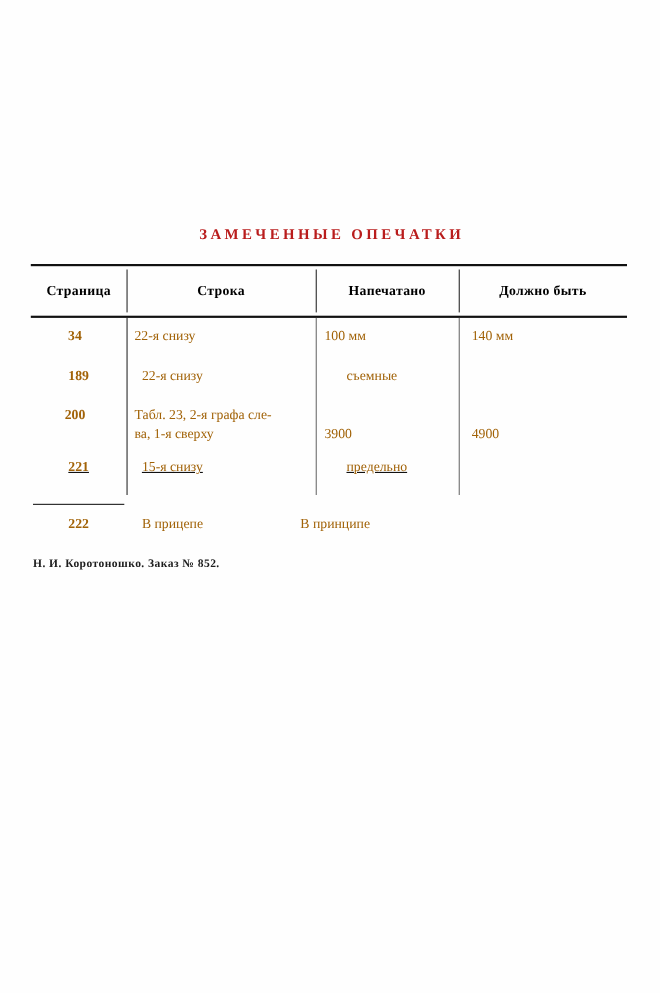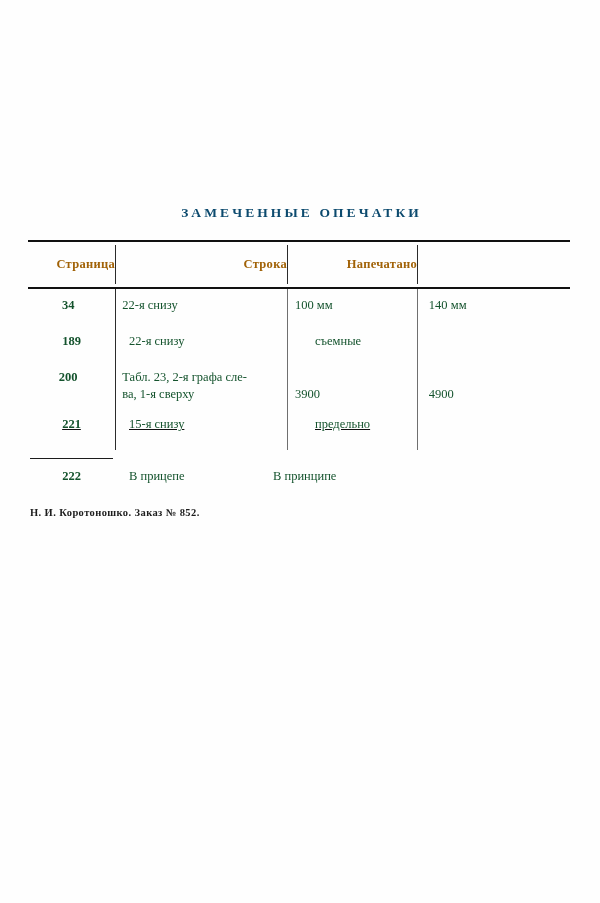--- a/index.html
+++ b/index.html
@@ -22,21 +22,21 @@
   .errata-title {
     position: absolute;
     left: 0;
     top: 205px;
     width: 600px;
     text-align: center;
     font-size: 13.5px;
     font-weight: bold;
     letter-spacing: 3.1px;
     text-indent: 3.1px;
-    color: #0c4a6e;
+    color: #b91c1c;
   }
 
   
   .errata-table {
     position: absolute;
     left: 28px;
     top: 240px;
     width: 542px;
   }
 
@@ -69,41 +69,41 @@
 
   
   .hrow {
     display: flex;
     align-items: center;
     height: 45px;
   }
   .hcell {
     font-size: 12.5px;
     font-weight: bold;
-    text-align: right;
+    text-align: center;
     letter-spacing: 0.3px;
-    color: #a16207;
+    color: #000000;
   }
 
   
   .c1 { width: 87px; }
   .c2 { width: 172px; }
   .c3 { width: 130px; }
   .c4 { width: 153px; }
 
   
   .brow {
     display: flex;
     align-items: flex-start;
     min-height: 27px;
   }
   .bcell {
     font-size: 12.5px;
     line-height: 17px;
-    color: #14532d;
+    color: #a16207;
   }
   .bcell.num {
     text-align: center;
     font-weight: bold;
   }
   .bcell.txt {
     padding-left: 14px;
     text-align: left;
   }
   .unit {
@@ -143,20 +143,21 @@
 
     <div class="thead">
       <div class="vdiv" style="left:87px; top:3px; height:39px;"></div>
       <div class="vdiv" style="left:259px; top:3px; height:39px;"></div>
       <div class="vdiv" style="left:389px; top:3px; height:39px;"></div>
 
       <div class="hrow">
         <div class="hcell c1">Страница</div>
         <div class="hcell c2">Строка</div>
         <div class="hcell c3">Напечатано</div>
+        <div class="hcell c4">Должно быть</div>
       </div>
     </div>
 
     <div class="rule-thick"></div>
 
     <div class="tbody">
       <div class="vdiv" style="left:87px;  top:0px; height:161px;"></div>
       <div class="vdiv faint" style="left:259px; top:0px; height:161px;"></div>
       <div class="vdiv faint" style="left:389px; top:0px; height:161px;"></div>
 

